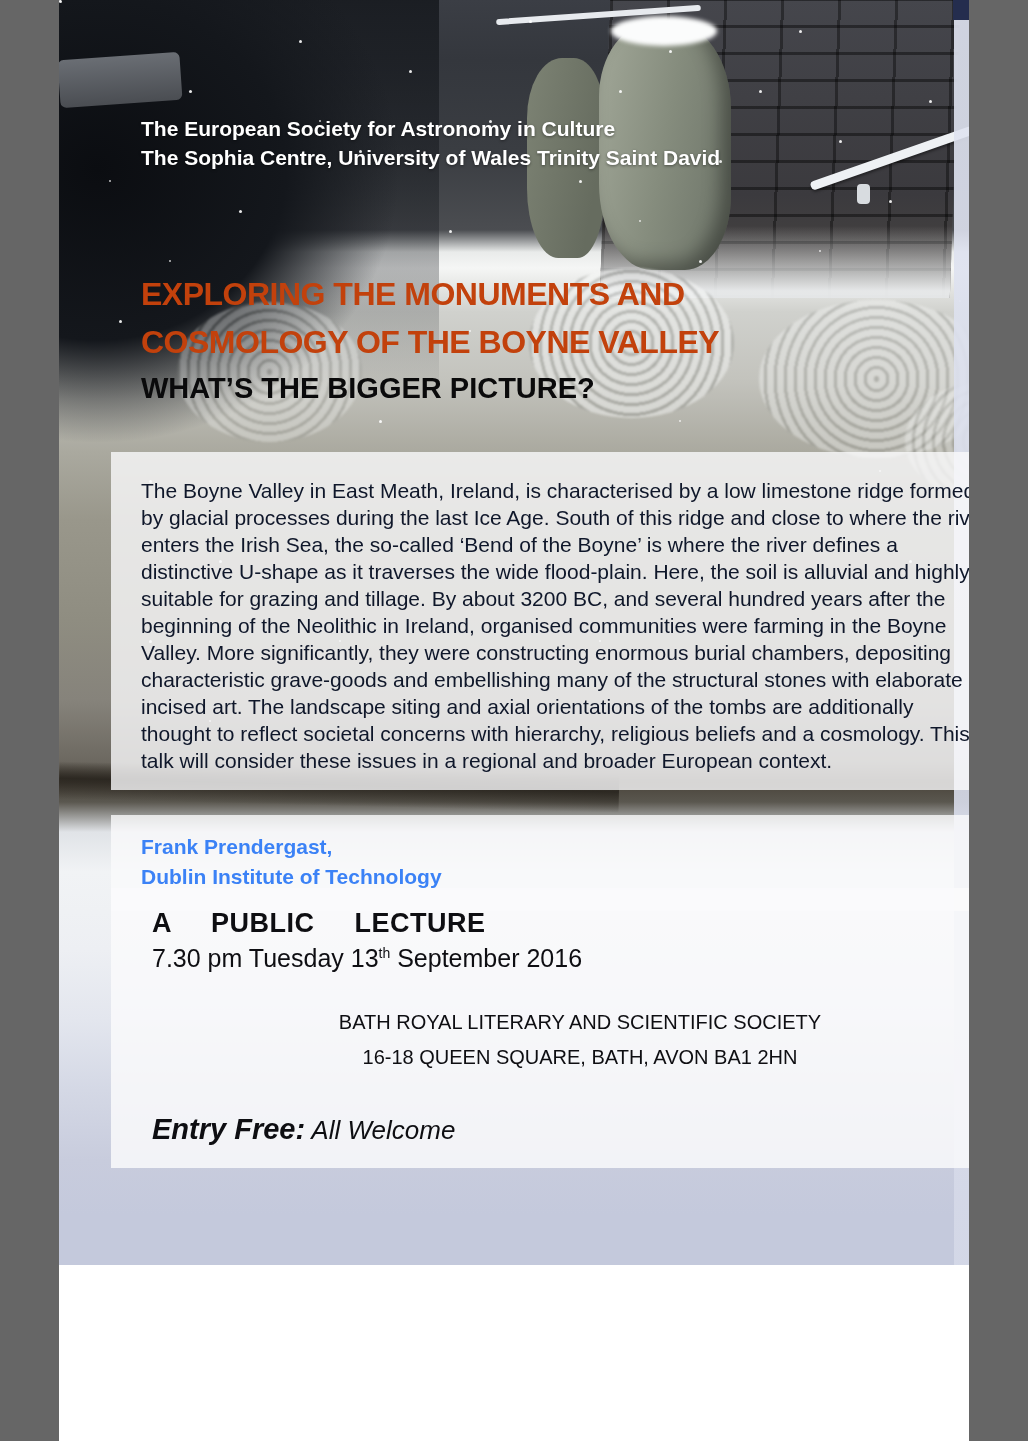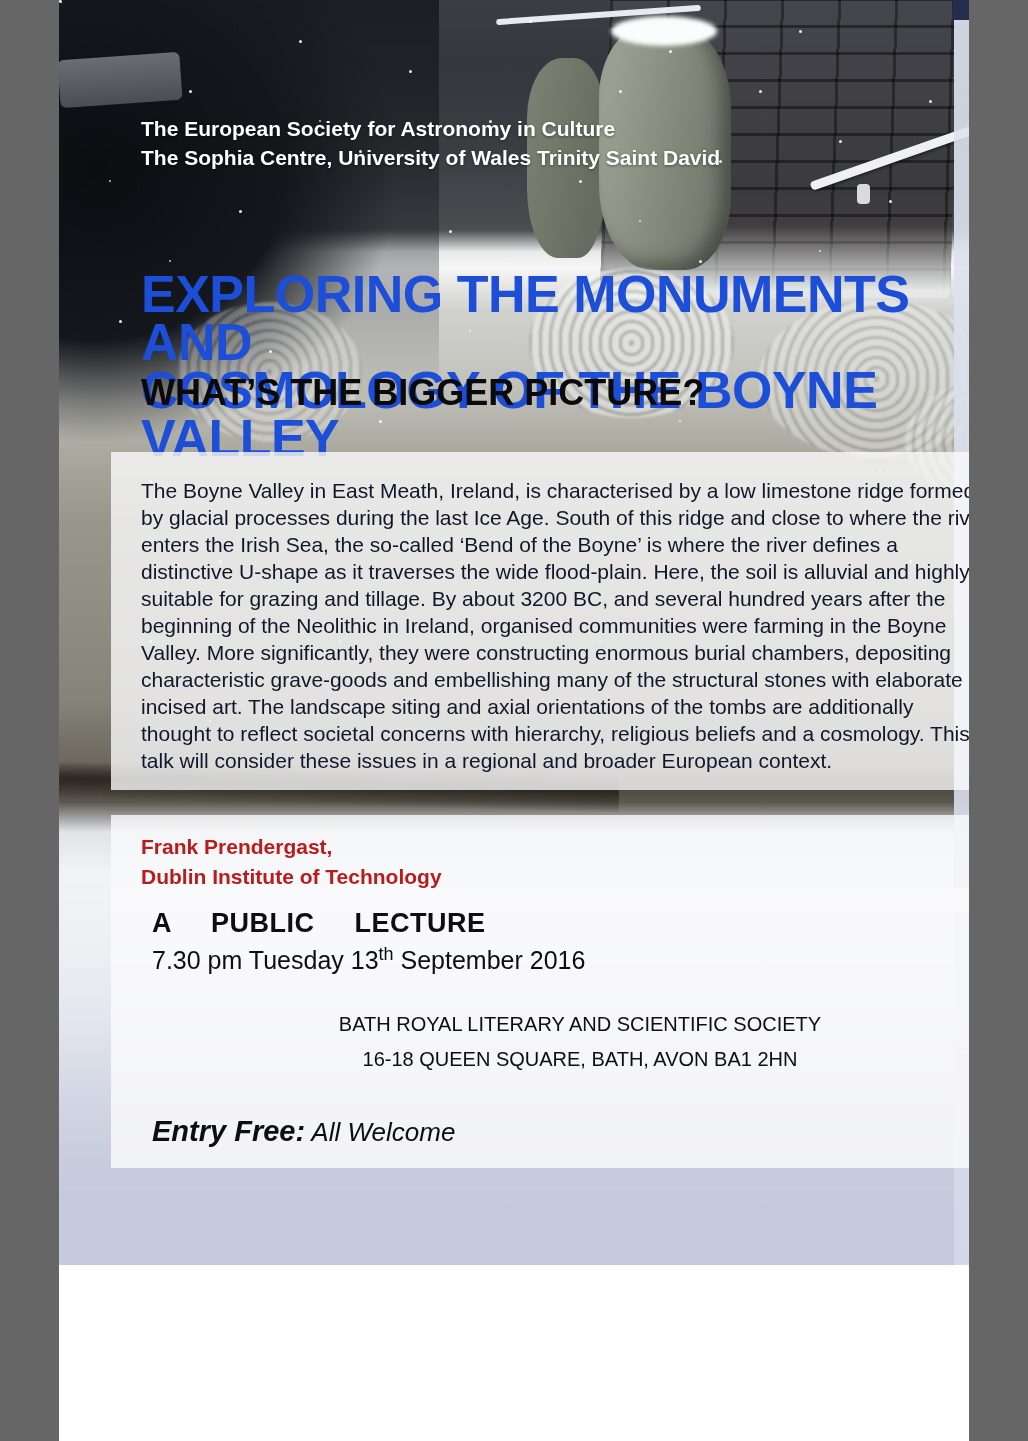--- a/index.html
+++ b/index.html
@@ -63,34 +63,34 @@
       950px 60px #fff,985px 220px #fff,210px 350px #fff,320px 420px #fff,520px 300px #fff,
       640px 260px #fff,90px 640px #fff,160px 560px #fff,450px 680px #fff,700px 600px #fff,
       850px 560px #fff,930px 480px #fff;}
   .flakes2{width:2px;height:2px;opacity:.75;
     box-shadow:110px 260px #fff,260px 120px #fff,410px 330px #fff,580px 220px #fff,760px 250px #fff,
       900px 300px #fff,50px 180px #fff,340px 520px #fff,620px 420px #fff,820px 470px #fff,
       150px 720px #fff,540px 640px #fff,960px 380px #fff,280px 640px #fff,730px 700px #fff;}
   
   .org-lines{position:absolute;left:82px;top:114px;color:#fff;font-weight:bold;font-size:21px;
     line-height:29px;text-shadow:0 1px 3px rgba(0,0,0,.45);}
-  .title{position:absolute;left:82px;top:270px;color:#1d4ed8;font-weight:800;font-size:52px;
+  .title{position:absolute;left:82px;top:270px;color:#c2410c;font-weight:800;font-size:32px;
     line-height:48px;letter-spacing:-.5px;}
-  .subtitle{position:absolute;left:82px;top:372px;color:#0a0a0b;font-weight:800;font-size:36px;}
+  .subtitle{position:absolute;left:82px;top:372px;color:#0a0a0b;font-weight:800;font-size:29px;}
   .panel{position:absolute;left:52px;width:916px;background:rgba(250,250,251,.8);}
   .abstract-panel{top:452px;height:338px;}
   .abstract-text{margin:25px 38px 0 30px;font-size:21px;line-height:27px;color:#0f172a;}
   .speaker-panel{top:815px;height:96px;}
-  .speaker-panel div{margin-left:30px;font-weight:bold;font-size:21px;line-height:30px;color:#b91c1c;}
+  .speaker-panel div{margin-left:30px;font-weight:bold;font-size:21px;line-height:30px;color:#3b82f6;}
   .speaker-panel div:first-child{margin-top:17px;}
   .lecture-panel{top:888px;height:280px;background:rgba(250,250,252,.84);color:#0e0e12;padding-left:11px;}
   .lecture-type{margin:20px 0 0 30px;font-size:27px;font-weight:800;letter-spacing:.5px;
     word-spacing:12px;white-space:pre;}
   .lecture-date{margin:5px 0 0 30px;font-size:25px;}
-  .lecture-date sup{font-size:18px;}
+  .lecture-date sup{font-size:14px;}
   .venue{margin-top:32px;text-align:center;font-size:20px;line-height:35px;}
   .entry{margin:38px 0 0 30px;font-size:26px;font-style:italic;}
   .entry b{font-size:29px;font-weight:800;}
   
   .footer{position:absolute;left:0;top:1265px;width:1028px;height:176px;background:#fff;}
 </style>
 </head>
 <body>
 
 <div class="poster">

